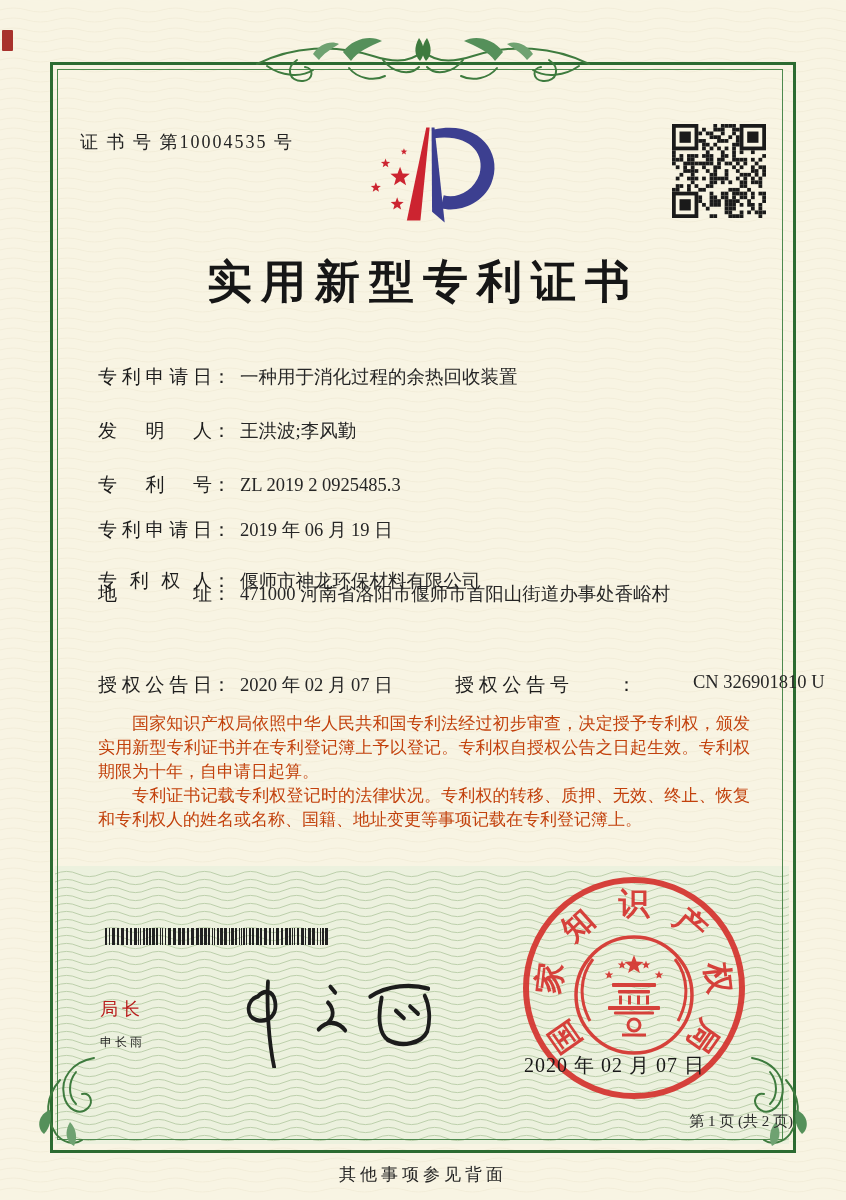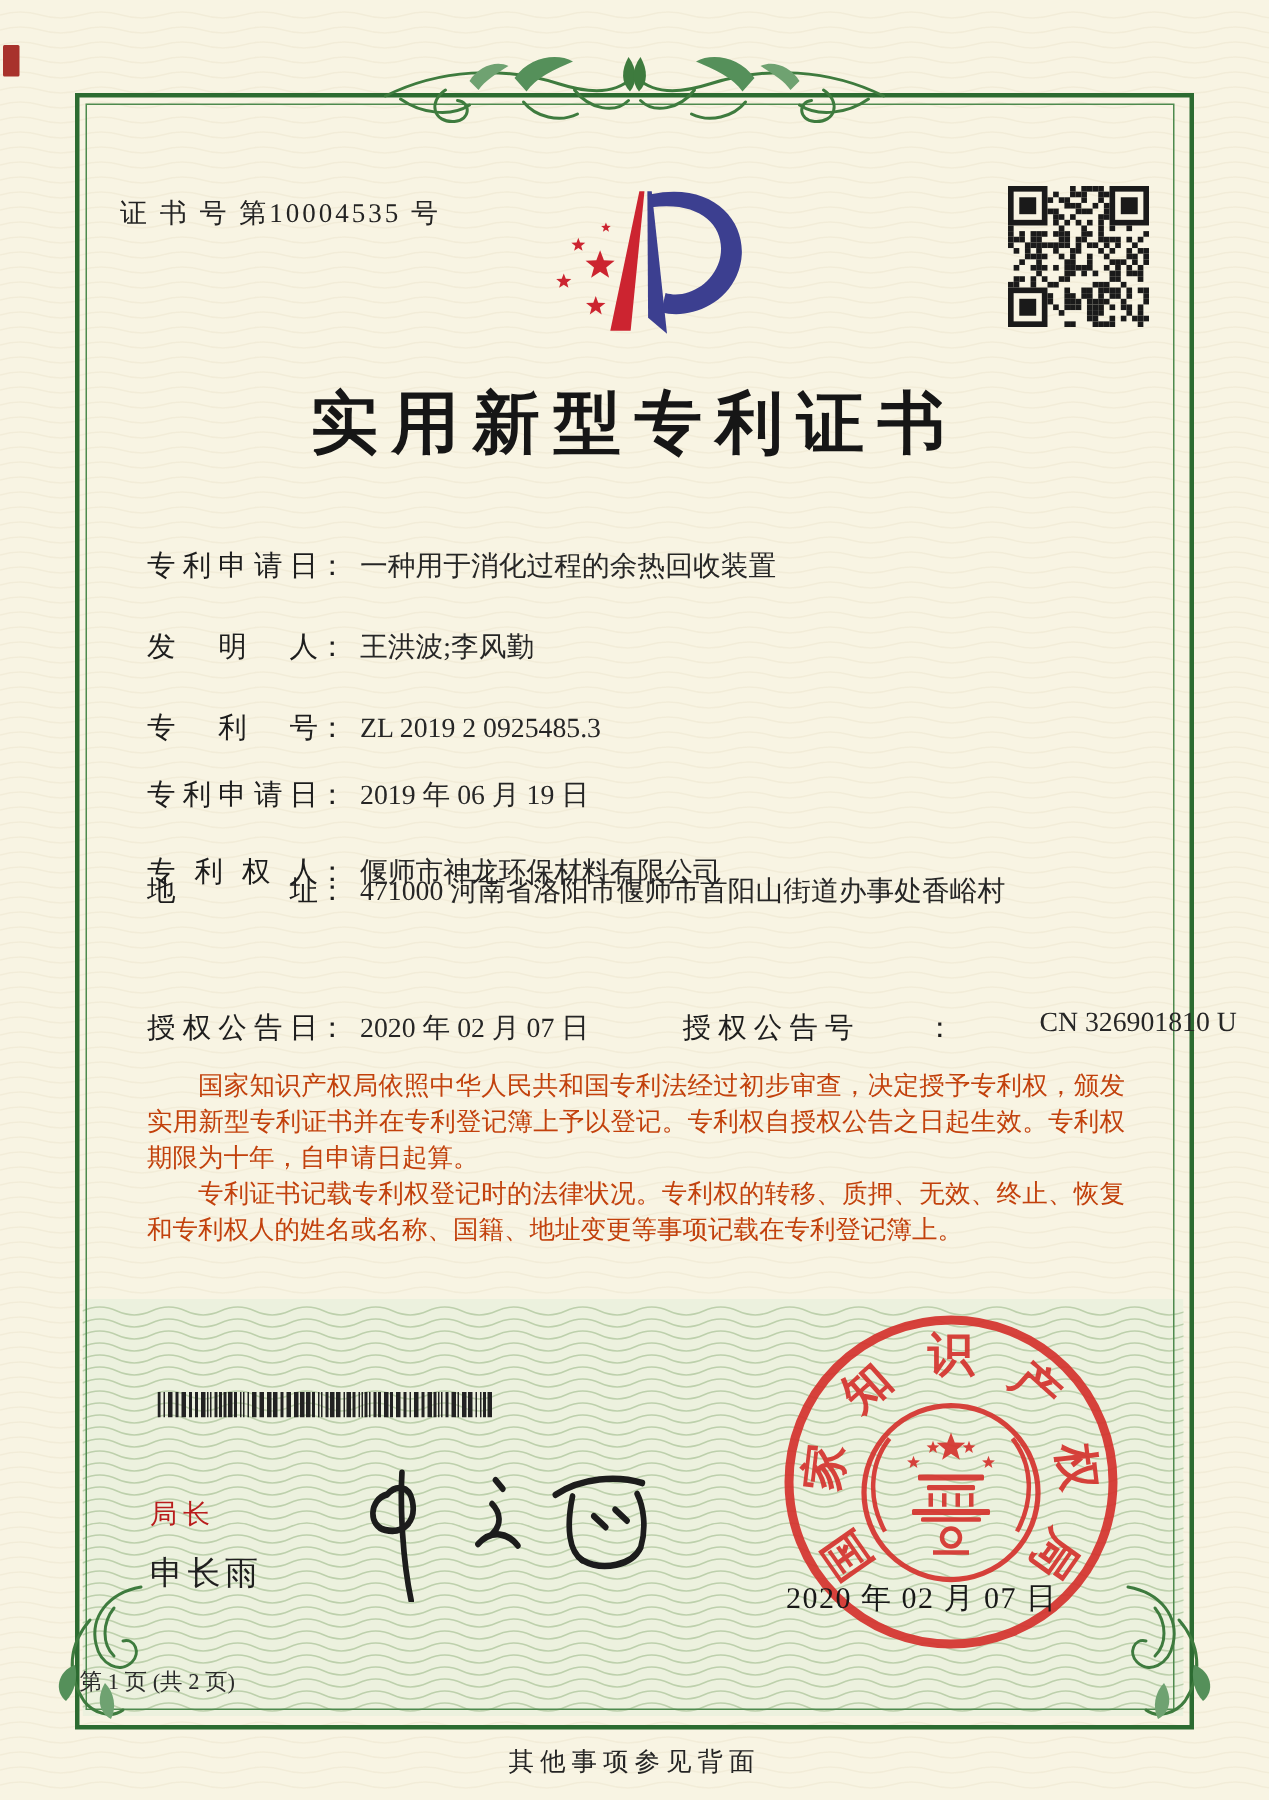--- a/index.html
+++ b/index.html
@@ -46,30 +46,30 @@
   .pair2{position:absolute;left:357px;top:0;display:flex;align-items:flex-start;gap:48px;}
 
   .paras{position:absolute;left:98px;top:712px;width:652px;z-index:5;
     font-size:17px;line-height:24px;color:#c2410c;text-align:justify;}
   .paras p{margin:0;text-indent:2em;}
 
   #barcode{position:absolute;left:105px;top:928px;z-index:5;}
 
   .sig-title{position:absolute;left:100px;top:997px;z-index:5;font-size:18px;
     letter-spacing:4px;color:#b91c1c;}
-  .sig-name{position:absolute;left:100px;top:1034px;z-index:5;font-size:22px;
+  .sig-name{position:absolute;left:100px;top:1034px;z-index:5;font-size:12px;
     letter-spacing:3px;color:#1f1f1f;}
   #signature{position:absolute;left:238px;top:972px;z-index:6;}
 
   #seal{position:absolute;left:513px;top:867px;z-index:7;opacity:.93;}
   .seal-date{position:absolute;left:524px;top:1052px;z-index:8;font-size:20px;
     letter-spacing:1px;color:#181818;}
 
   .page-num{position:absolute;left:53px;top:1112px;width:740px;z-index:5;
-    text-align:left;font-size:15px;color:#2a2a2a;}
+    text-align:right;font-size:15px;color:#2a2a2a;}
   .footer-note{position:absolute;left:0;top:1163px;width:846px;z-index:5;
     text-align:center;font-size:17px;letter-spacing:4px;color:#242424;}
 </style>
 </head>
 <body>
 
 <div class="page">
 
   <svg id="page-waves" width="846" height="1200">
       <path d="M0 10 q 13.5 -4 27 0 t 27 0 t 27 0 t 27 0 t 27 0 t 27 0 t 27 0 t 27 0 t 27 0 t 27 0 t 27 0 t 27 0 t 27 0 t 27 0 t 27 0 t 27 0 t 27 0 t 27 0 t 27 0 t 27 0 t 27 0 t 27 0 t 27 0 t 27 0 t 27 0 t 27 0 t 27 0 t 27 0 t 27 0 t 27 0 t 27 0 t 27 0 t 27 0" fill="none" stroke="#eee7d0" stroke-width="1"></path>

